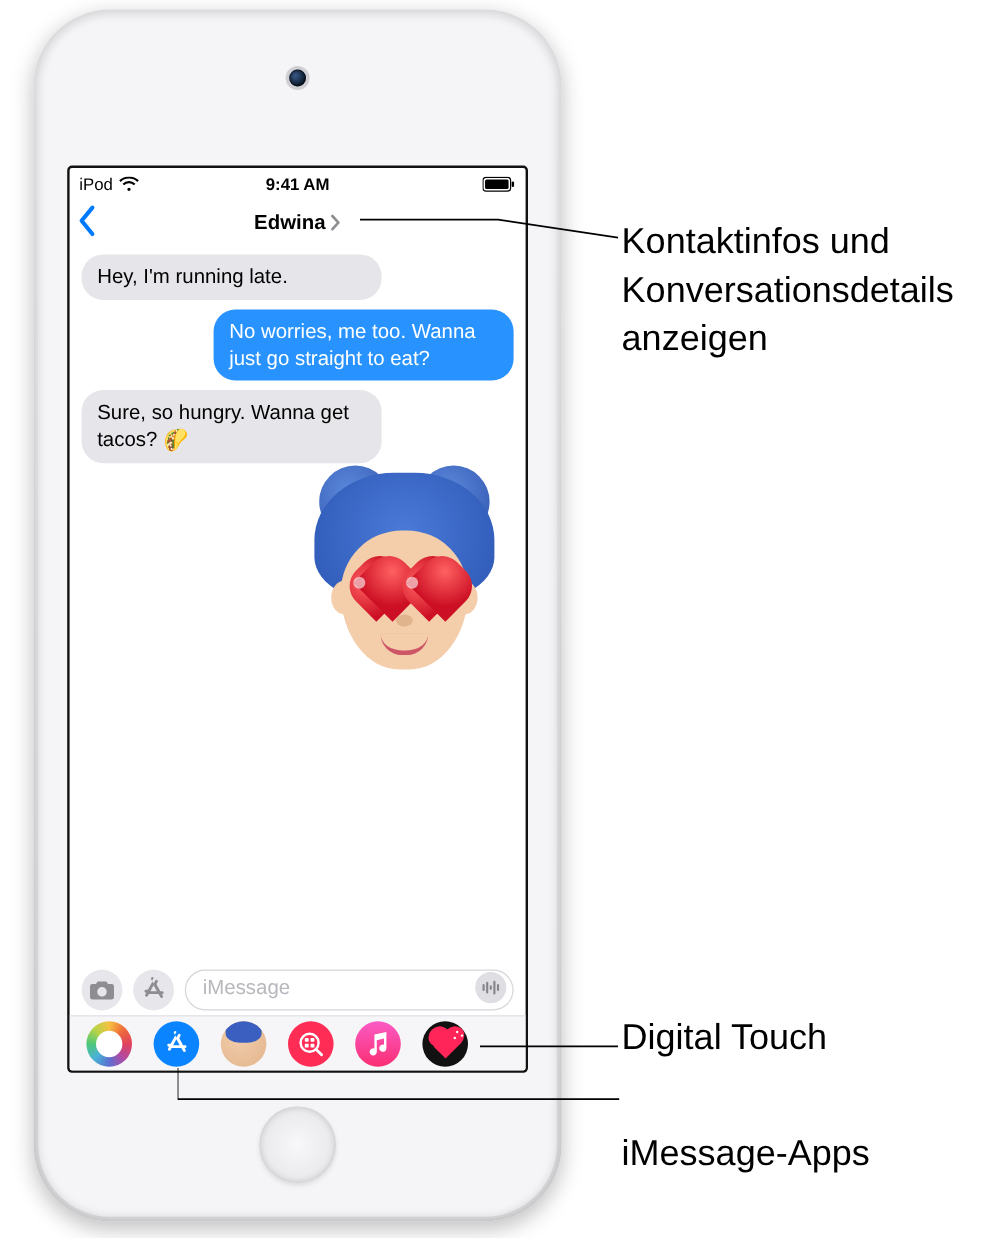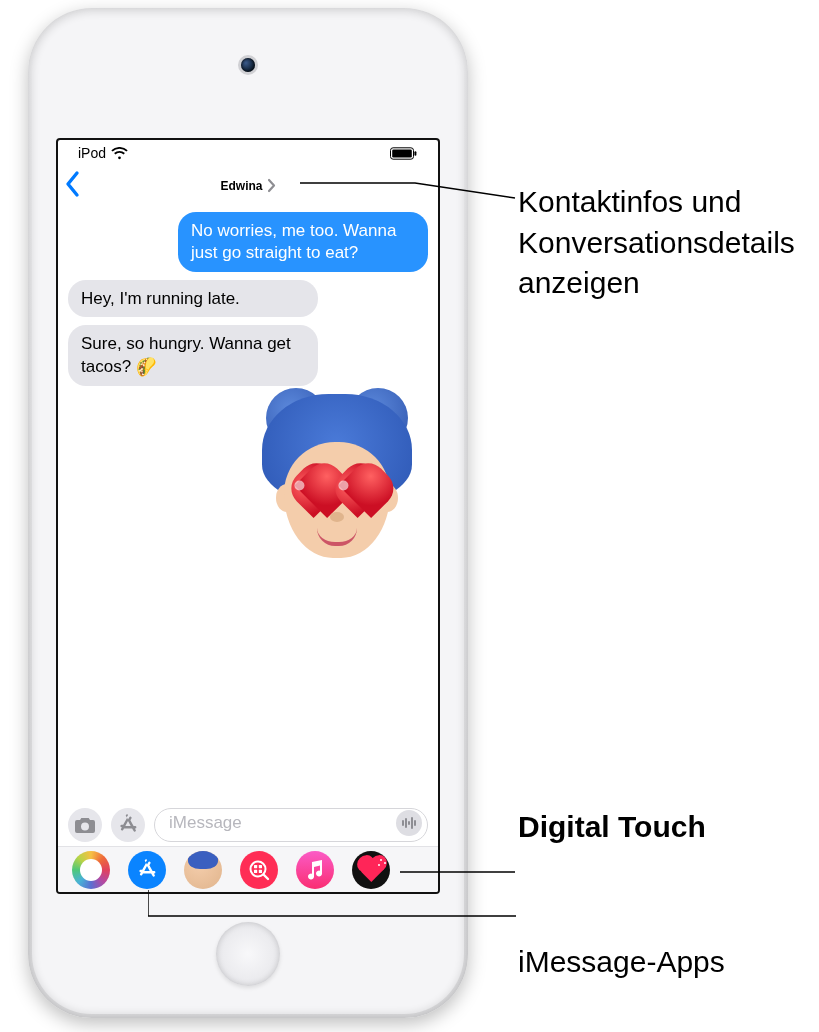--- a/index.html
+++ b/index.html
@@ -65,21 +65,21 @@
     display: flex;
     flex-direction: column;
   }
 
   
   .status-bar {
     height: 26px;
     display: flex;
     align-items: center;
     justify-content: space-between;
-    padding: 0 20px;
+    padding: 0 8px;
     font-size: 14px;
     font-weight: 500;
     color: #000;
   }
   .status-left { display:flex; align-items:center; gap:5px; }
   .status-center { position:absolute; left:0; right:0; text-align:center; font-weight:600; pointer-events:none;}
   .status-right { display:flex; align-items:center; gap:4px; }
   .wifi-icon svg, .battery-icon svg { display:block; }
 
   
@@ -94,21 +94,21 @@
   .back-chevron {
     position: absolute;
     left: 6px; top: 4px;
     color: #007aff;
     font-size: 30px;
     line-height: 1;
     cursor: pointer;
   }
   .contact-name {
     font-weight: 600;
-    font-size: 12px;
+    font-size: 17px;
     color: #000;
     display: flex;
     align-items: center;
     gap: 4px;
     cursor: pointer;
   }
   .contact-chevron { color:#888; font-size:18px; padding-top:2px;}
 
   
   .conversation {
@@ -289,20 +289,21 @@
 
       <div class="status-bar" style="position:relative;">
         <div class="status-left">
           <span>iPod</span>
           <span class="wifi-icon">
             <svg width="17" height="13" viewBox="0 0 17 13">
                 <path d="M8.5 12.2a1.4 1.4 0 100-2.8 1.4 1.4 0 000 2.8zM4.4 7.4a6 6 0 018.2 0l1.3-1.3a7.8 7.8 0 00-10.8 0l1.3 1.3zM1.6 4.6a10 10 0 0113.8 0L16.7 3.3a11.8 11.8 0 00-16.4 0l1.3 1.3z" fill="#000"></path>
               </svg>
           </span>
         </div>
+        <div class="status-center">9:41 AM</div>
         <div class="status-right">
           <span class="battery-icon">
             <svg width="28" height="13" viewBox="0 0 28 13">
                 <rect x="0.5" y="0.8" width="23" height="11.4" rx="2.6" fill="none" stroke="#000" stroke-width="1"></rect>
                 <rect x="2.2" y="2.5" width="19.6" height="8" rx="1.3" fill="#000"></rect>
                 <rect x="24.4" y="4.2" width="2" height="4.6" rx="1" fill="#000"></rect>
               </svg>
           </span>
         </div>
       </div>
@@ -317,25 +318,25 @@
           <span>Edwina</span>
           <span class="contact-chevron">
             <svg width="9" height="15" viewBox="0 0 9 15">
                 <path d="M2 2 L7 7.5 L2 13" stroke="#8e8e93" stroke-width="2.2" fill="none" stroke-linecap="round" stroke-linejoin="round"></path>
               </svg>
           </span>
         </div>
       </div>
 
       <div class="conversation">
+        <div class="bubble in">
+          <span>Hey, I'm running late.</span>
+        </div>
         <div class="bubble out">
           <span>No worries, me too. Wanna just go straight to eat?</span>
-        </div>
-        <div class="bubble in">
-          <span>Hey, I'm running late.</span>
         </div>
         <div class="bubble in">
           <span>Sure, so hungry. Wanna get tacos? </span><span class="taco">🌮</span>
         </div>
 
         <div class="sticker-wrap">
           <div class="memoji">
             <div class="bun-l"></div>
               <div class="bun-r"></div>
             <div class="hair"></div>
@@ -408,21 +409,21 @@
 
     <div class="home-button"></div>
   </div>
 </div>
 
 <div class="callout" style="left:518px; top:182px; width:290px;">Kontaktinfos und Konversationsdetails anzeigen</div>
 <svg class="leader" style="left:300px; top:175px;" width="220" height="40">
     <path d="M0 8 L115 8 L215 23"></path>
   </svg>
 
-<div class="callout" style="left:518px; top:807px;font-weight:bold;">Digital Touch</div>
+<div class="callout" style="left:518px; top:845px;">Digital Touch</div>
 <svg class="leader" style="left:400px; top:862px;" width="120" height="20">
     <path d="M0 10 L115 10"></path>
   </svg>
 
 <div class="callout" style="left:518px; top:942px;">iMessage-Apps</div>
 <svg class="leader" style="left:148px; top:886px;" width="372" height="36">
     <path d="M0 4 L0 30 L368 30"></path>
   </svg>
 
 </body></html>

